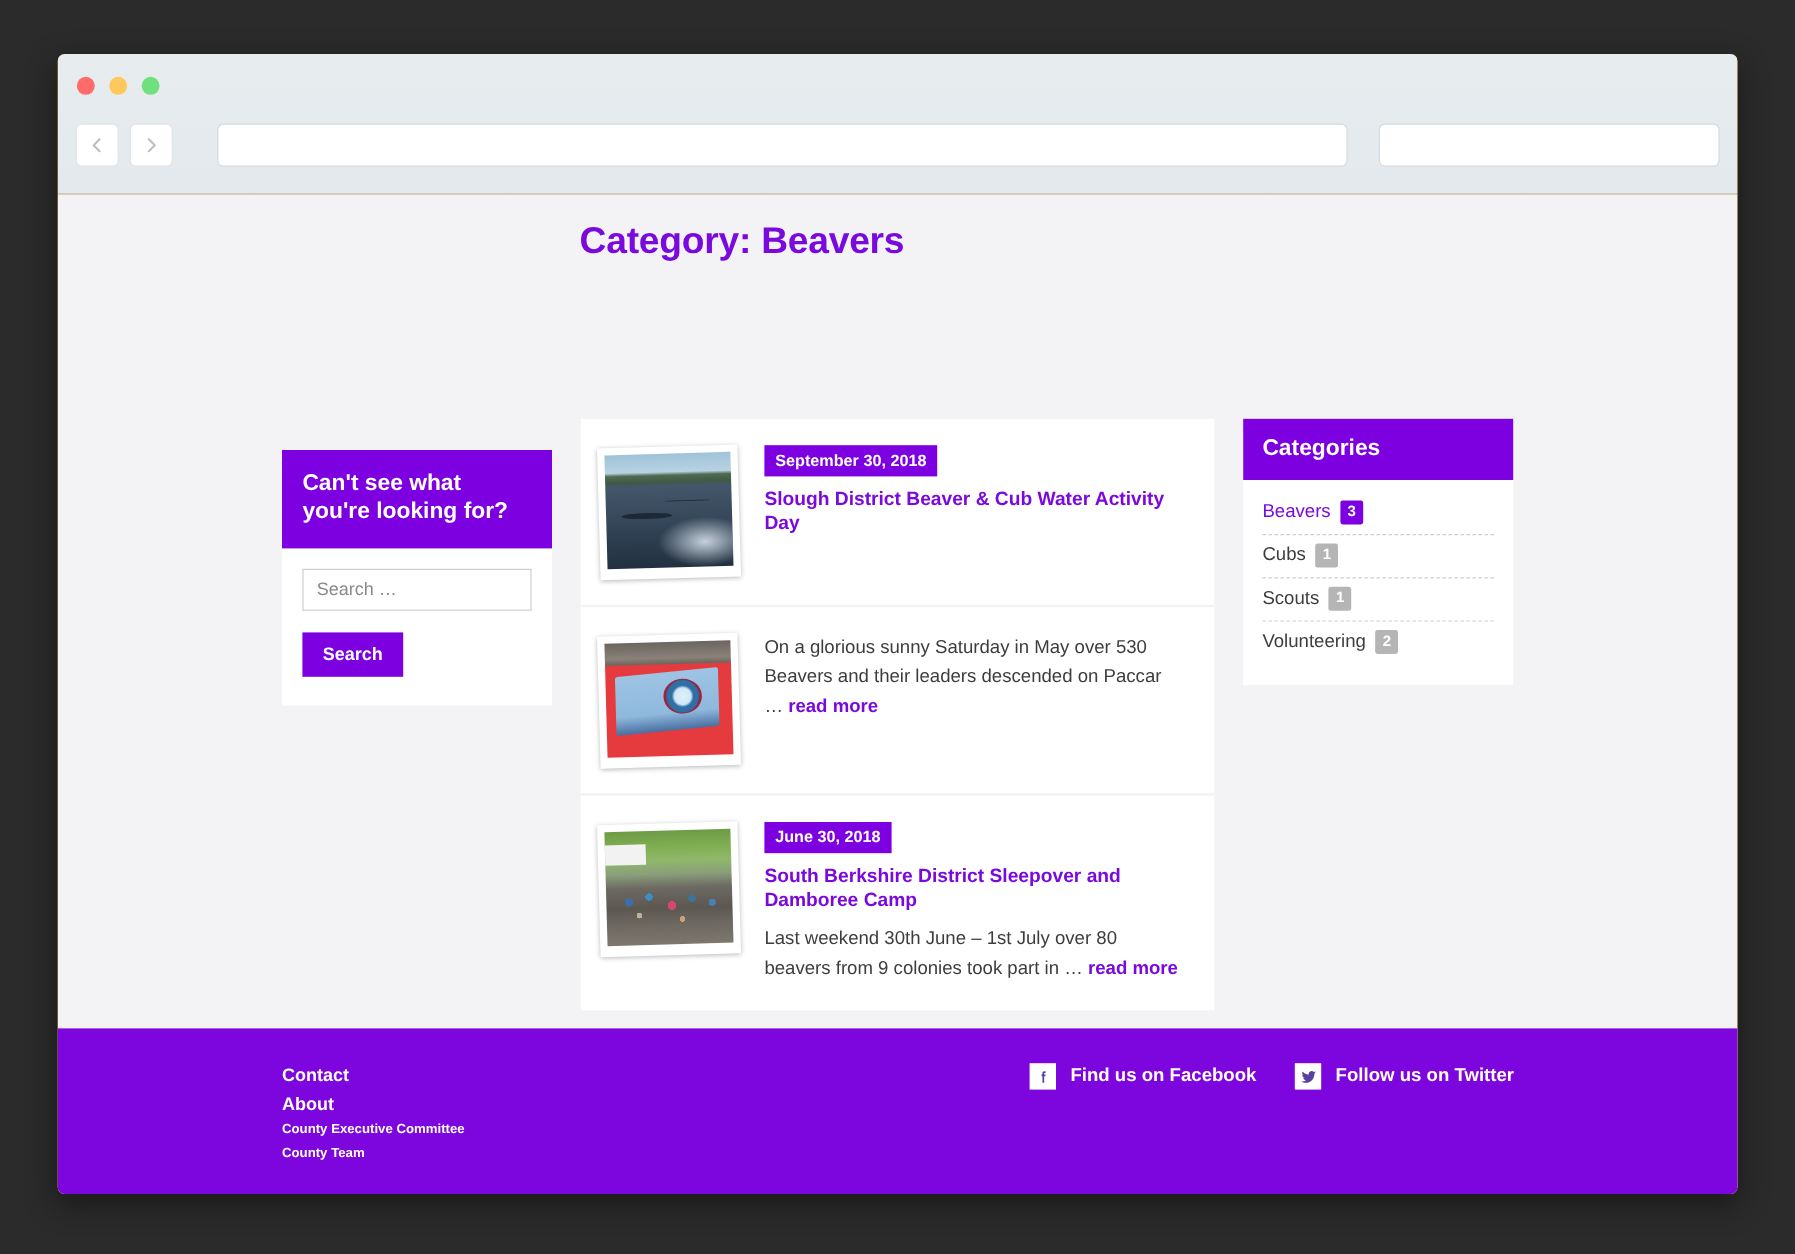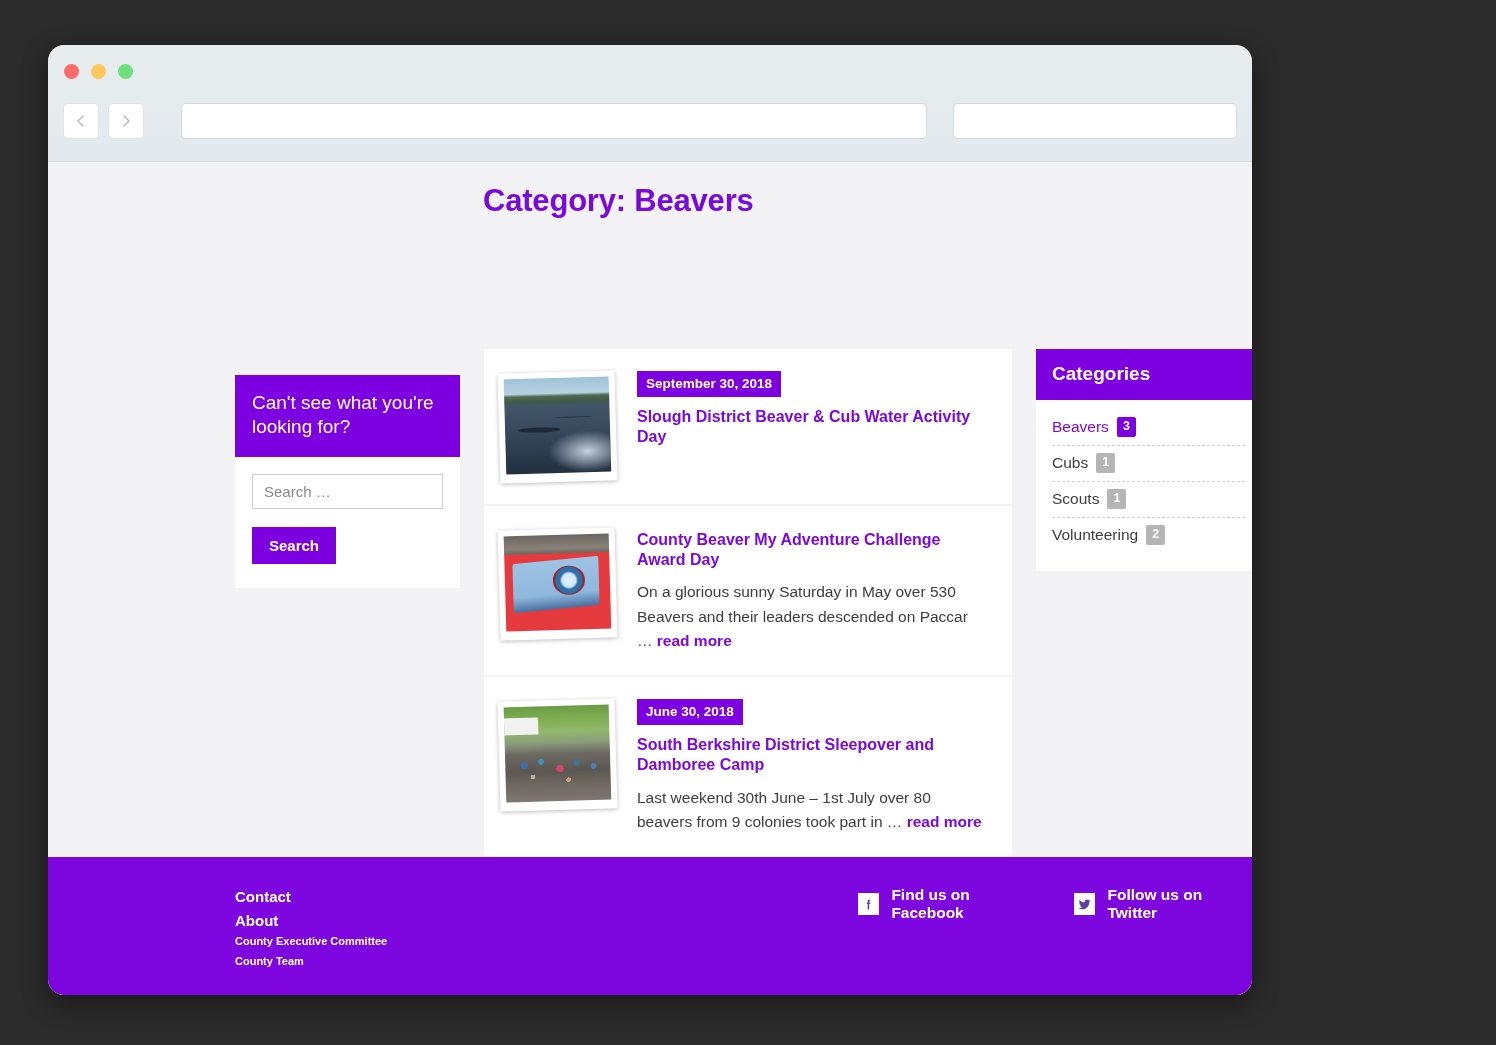--- a/index.html
+++ b/index.html
@@ -11,23 +11,23 @@
     background: #2b2b2b;
     font-family: "Liberation Sans", sans-serif;
     overflow: hidden;
   }
 
   
   .browser-window {
     position: absolute;
     left: 48px;
     top: 45px;
-    width: 1204px;
+    width: 1400px;
     height: 950px;
-    border-radius: 16px;
+    border-radius: 6px;
     background: #a16207;
     overflow: hidden;
     box-shadow: 0 8px 26px rgba(0,0,0,0.45);
   }
 
   .chrome {
     height: 117px;
     background: linear-gradient(to bottom, #e7ecef 0%, #e3e9ec 100%);
     border-bottom: 1px solid #d7dde0;
     position: relative;
@@ -120,21 +120,21 @@
     position: absolute;
     left: 187px;
     top: 213px;
     width: 225px;
     background: #ffffff;
   }
   .widget-header {
     background: #7d00e0;
     color: #ffffff;
     font-size: 19px;
-    font-weight: normal;
+    font-weight: bold;
     line-height: 1.28;
     padding: 16px 17px 17px 17px;
   }
   .widget-body { padding: 17px 17px 24px 17px; }
   .search-input {
     width: 191px;
     height: 35px;
     border: 1px solid #cfcfcf;
     background: #fff;
     padding: 0 11px;
@@ -433,21 +433,20 @@
         </div>
       </article>
 
       <article class="article">
         <div class="thumb-wrap">
           <div class="polaroid">
             <div class="photo cake"></div>
           </div>
         </div>
         <div class="article-body">
-          <h2 class="article-title no-date">County Beaver My Adventure Challenge Award Day</h2>
           <p class="article-excerpt"><span>On a glorious sunny Saturday in May over 530 Beavers and their leaders descended on Paccar … </span><span class="read-more">read more</span></p>
         </div>
       </article>
 
       <article class="article">
         <div class="thumb-wrap">
           <div class="polaroid">
             <div class="photo camp">
               <span class="corner-flash"></span>
             </div>

